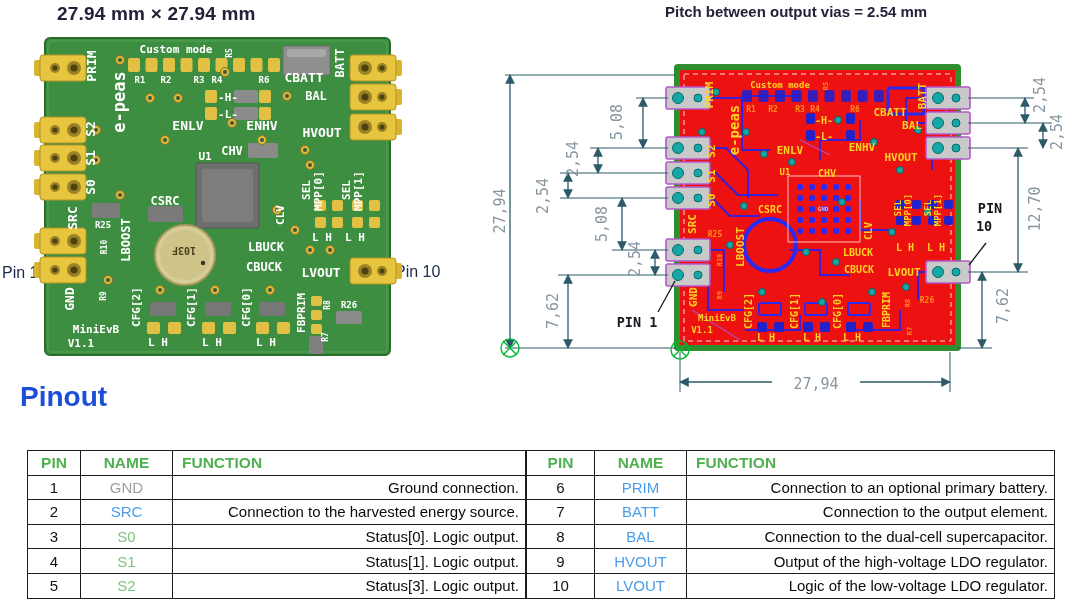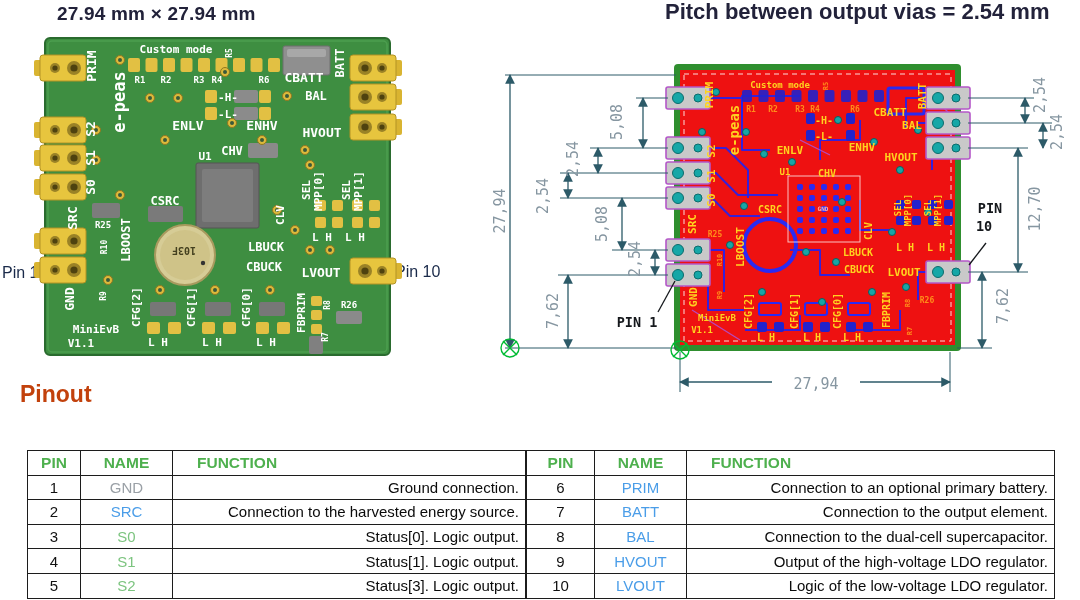--- a/index.html
+++ b/index.html
@@ -1,39 +1,39 @@
 <!DOCTYPE html>
 <html><head>
 <meta charset="utf-8">
 <style>
   html,body{margin:0;padding:0;background:#fff;}
   #page{position:relative;width:1080px;height:600px;background:#fff;overflow:hidden;
         font-family:"Liberation Sans",sans-serif;}
   .abs{position:absolute;}
   .title{color:#22223a;font-weight:700;font-size:19px;letter-spacing:.2px;}
-  .title2{color:#22223a;font-weight:600;font-size:22px;line-height:22px;}
+  .title2{color:#22223a;font-weight:600;font-size:15px;line-height:22px;}
   .pincall{color:#1a2a4a;font-size:16px;font-weight:500;}
-  #pinout-heading{color:#c2410c;font-weight:700;font-size:23px;}
+  #pinout-heading{color:#1d4ed8;font-weight:700;font-size:28px;}
   
   svg text{font-family:"DejaVu Sans Mono",monospace;font-weight:700;text-anchor:middle;}
   #photo-labels{fill:#ffffff;font-size:11px;}
   #layout-labels{fill:#ffd21f;font-size:10px;}
   #dim-labels{fill:#8696a1;font-size:15px;}
   #dim-labels text{font-weight:500;}
   #callout-labels{fill:#15181c;font-size:13.5px;}
   .dimline{stroke:#2c5a68;stroke-width:1.3;fill:none;}
   .extline{stroke:#2c5a68;stroke-width:1;fill:none;}
   .callline{stroke:#15181c;stroke-width:1.3;fill:none;}
   
   #pinout-wrap{left:27px;top:450px;display:flex;}
   table.pt{border-collapse:collapse;table-layout:fixed;}
   table.pt th,table.pt td{border:1px solid #1c1c1c;height:23.6px;padding:0 6px;
       font-size:15px;overflow:hidden;white-space:nowrap;}
   table.pt th{color:#4eb04e;font-weight:700;text-align:center;font-size:15.5px;}
-  table.pt th.c-func{text-align:left;padding-left:24px;}
+  table.pt th.c-func{text-align:left;padding-left:9px;}
   td.c-pin{text-align:center;color:#111;}
   td.c-name{text-align:center;font-weight:500;}
   td.c-func{text-align:right;color:#0b0b0b;padding-left:9px;}
 </style>
 </head>
 <body>
 
 <div id="page">
 
   <div class="abs title" style="left:57px;top:3px;">27.94 mm × 27.94 mm</div>

